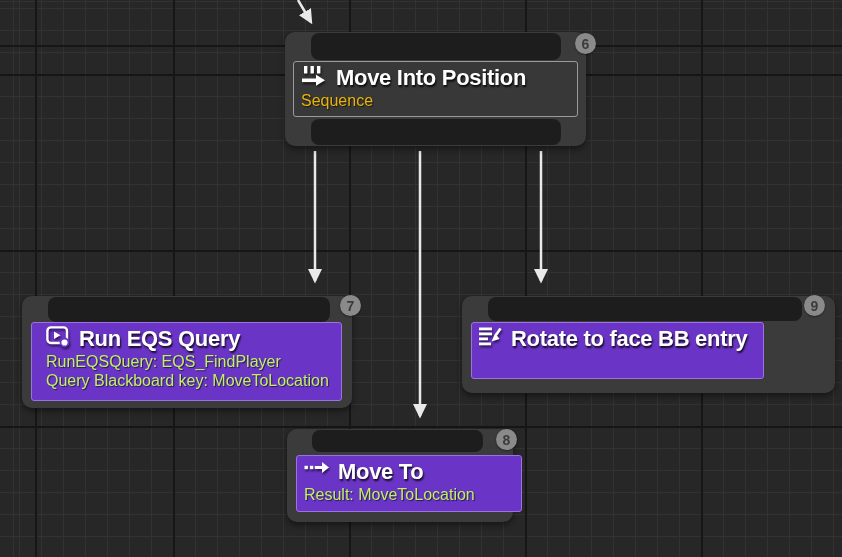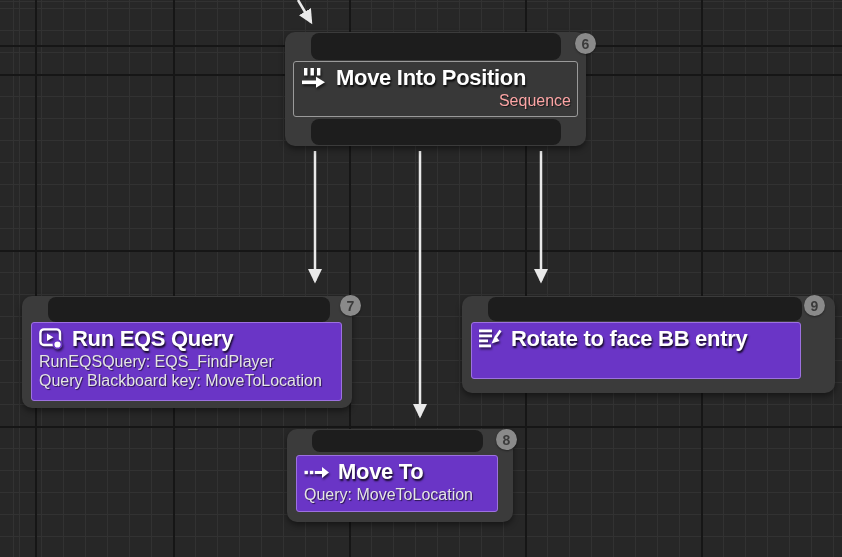--- a/index.html
+++ b/index.html
@@ -37,35 +37,35 @@
   }
   .composite-body{
     background:#383838;
     border:1.5px solid #9a9a9a;
   }
   .task-body{
     background:#6a35c6;
     border:1.5px solid #9d71e0;
   }
   .title-row{
-    display:flex;align-items:center;gap:8px;
+    display:flex;align-items:flex-start;gap:8px;
     padding:3px 6px 0 7px;
     white-space:nowrap;
   }
   .title{
     color:#ffffff;font-size:22px;font-weight:bold;
     letter-spacing:-0.3px;
     text-shadow:1px 2px 2px rgba(0,0,0,0.85);
   }
   .detail{
-    color:#e5e5e5;font-size:16px;line-height:19px;
+    color:#bef264;font-size:16px;line-height:19px;
     padding:0 6px 0 7px;white-space:nowrap;
     text-shadow:1px 1px 1px rgba(0,0,0,0.6);
   }
-  .composite-body .detail{color:#fca5a5;text-align:right;}
+  .composite-body .detail{color:#eab308;}
   .icon{display:flex;align-items:center;flex:0 0 auto;
     filter:drop-shadow(1px 2px 1px rgba(0,0,0,0.6));}
   .badge{
     position:absolute;
     width:21px;height:21px;border-radius:50%;
     background:#8a8a8a;
     color:#3b3b3b;font-size:14px;font-weight:600;
     display:flex;align-items:center;justify-content:center;
     z-index:3;
     box-shadow:0 1px 2px rgba(0,0,0,0.4);
@@ -104,69 +104,69 @@
         <span class="title">Move Into Position</span>
       </div>
       <div class="detail">Sequence</div>
     </div>
     <div class="pin-bar" style="left:26px;top:87px;width:250px;height:26px;"></div>
     <div class="badge" style="left:290px;top:1px;">6</div>
   </div>
 
   <div class="node" style="left:22px;top:296px;width:330px;height:112px;">
     <div class="pin-bar" style="left:26px;top:1px;width:282px;height:25px;"></div>
-    <div class="node-body task-body" style="left:9px;top:26px;width:311px;height:79px;">
+    <div class="node-body task-body" style="left:9px;top:26px;width:311px;height:79px;padding-left:7px;">
       <div class="title-row">
         <span class="icon">
           <svg width="25" height="23" viewBox="0 0 25 23">
             <rect x="1.4" y="1.4" width="19.6" height="15.6" rx="3.5" fill="none" stroke="#fff" stroke-width="2.4"></rect>
             <polygon points="8,5.5 14.5,9.2 8,12.9" fill="#fff"></polygon>
             <circle cx="18.5" cy="16.5" r="4" fill="#fff" stroke="#6a35c6" stroke-width="1.8"></circle>
           </svg>
         </span>
         <span class="title">Run EQS Query</span>
       </div>
       <div class="detail">RunEQSQuery: EQS_FindPlayer</div>
       <div class="detail">Query Blackboard key: MoveToLocation</div>
     </div>
     <div class="badge" style="left:318px;top:-1px;">7</div>
   </div>
 
   <div class="node" style="left:462px;top:296px;width:373px;height:97px;">
     <div class="pin-bar" style="left:26px;top:1px;width:314px;height:24px;"></div>
-    <div class="node-body task-body" style="left:9px;top:26px;width:330px;height:57px;">
+    <div class="node-body task-body" style="left:9px;top:26px;width:293px;height:57px;">
       <div class="title-row">
         <span class="icon">
           <svg width="24" height="23" viewBox="0 0 24 23">
             <rect x="0" y="1.5" width="13" height="2.8" fill="#fff"></rect>
             <rect x="0" y="6.5" width="13" height="2.8" fill="#fff"></rect>
             <rect x="0" y="11.5" width="9" height="2.8" fill="#fff"></rect>
             <rect x="0" y="16.5" width="12" height="2.8" fill="#fff"></rect>
             <line x1="21.5" y1="2.5" x2="17" y2="9" stroke="#fff" stroke-width="2.6"></line>
             <polygon points="12.5,15.5 20.5,13 16.2,7.2" fill="#fff"></polygon>
           </svg>
         </span>
         <span class="title">Rotate to face BB entry</span>
       </div>
     </div>
     <div class="badge" style="left:342px;top:-1px;">9</div>
   </div>
 
   <div class="node" style="left:287px;top:429px;width:226px;height:93px;">
     <div class="pin-bar" style="left:25px;top:1px;width:171px;height:22px;"></div>
-    <div class="node-body task-body" style="left:9px;top:26px;width:202px;height:57px;">
+    <div class="node-body task-body" style="left:9px;top:26px;width:226px;height:57px;">
       <div class="title-row">
         <span class="icon">
           <svg width="26" height="17" viewBox="0 0 26 17">
             <rect x="0.5" y="6.8" width="3.4" height="3.4" fill="#fff"></rect>
             <rect x="5.9" y="6.8" width="3.4" height="3.4" fill="#fff"></rect>
             <rect x="10.8" y="7" width="8" height="3" fill="#fff"></rect>
             <polygon points="18,3 25,8.5 18,14" fill="#fff"></polygon>
           </svg>
         </span>
         <span class="title">Move To</span>
       </div>
-      <div class="detail">Query: MoveToLocation</div>
+      <div class="detail">Result: MoveToLocation</div>
     </div>
     <div class="badge" style="left:209px;top:0px;">8</div>
   </div>
 
 </div>
 
 </body></html>

